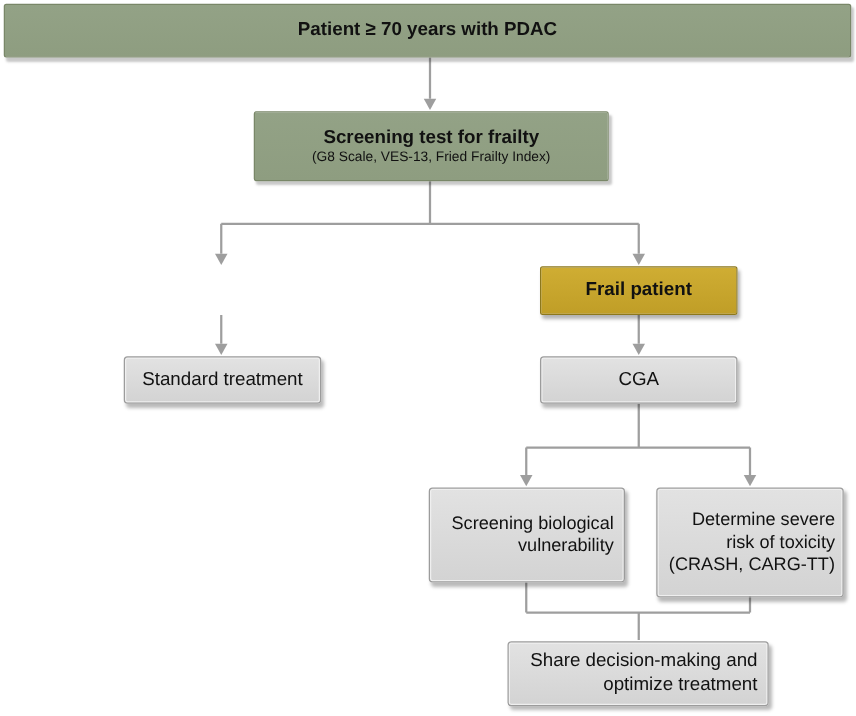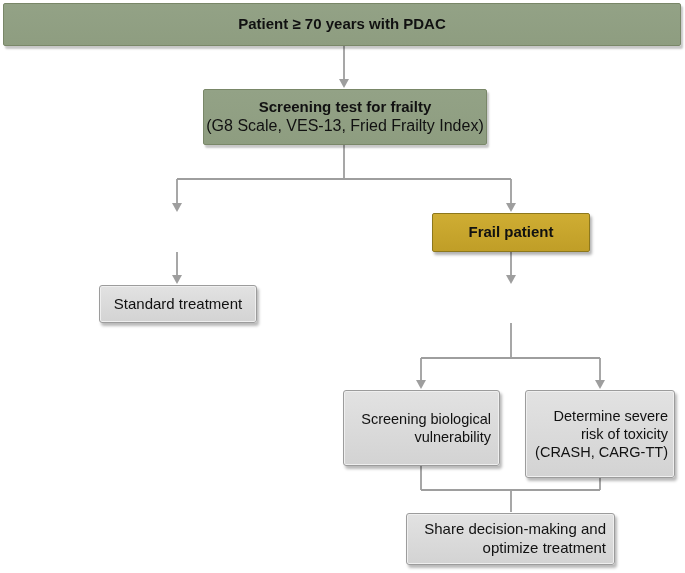--- a/index.html
+++ b/index.html
@@ -42,21 +42,21 @@
     font-weight: bold;
   }
   .gray {
     background: linear-gradient(180deg, #e2e2e2, #d3d3d3);
     border: 1px solid #9c9c9c;
     box-shadow: 2px 3px 3px rgba(0,0,0,0.28), inset 0 0 0 1px #efefef;
     border-radius: 3px;
   }
   .subtitle {
     font-weight: normal;
-    font-size: 16px;
+    font-size: 11px;
   }
   .small-text { font-size: 14.5px; }
   svg.connectors {
     position: absolute;
     left: 0; top: 0;
     width: 685px;
     height: 573px;
     pointer-events: none;
   }
   svg.connectors .line {
@@ -134,20 +134,23 @@
 
 
   <div class="box gray" id="standard-box">
     <span>Standard treatment</span>
   </div>
 
   <div class="box gold" id="frail-box">
     <span>Frail patient</span>
   </div>
 
+  <div class="box gray" id="cga-box">
+    <span>CGA</span>
+  </div>
 
   <div class="box gray small-text" id="biological-box">
     <span>Screening biological vulnerability</span>
   </div>
 
   <div class="box gray small-text" id="toxicity-box">
     <span>Determine severe risk of toxicity (CRASH, CARG-TT)</span>
   </div>
 
   <div class="box gray" id="shared-box">

